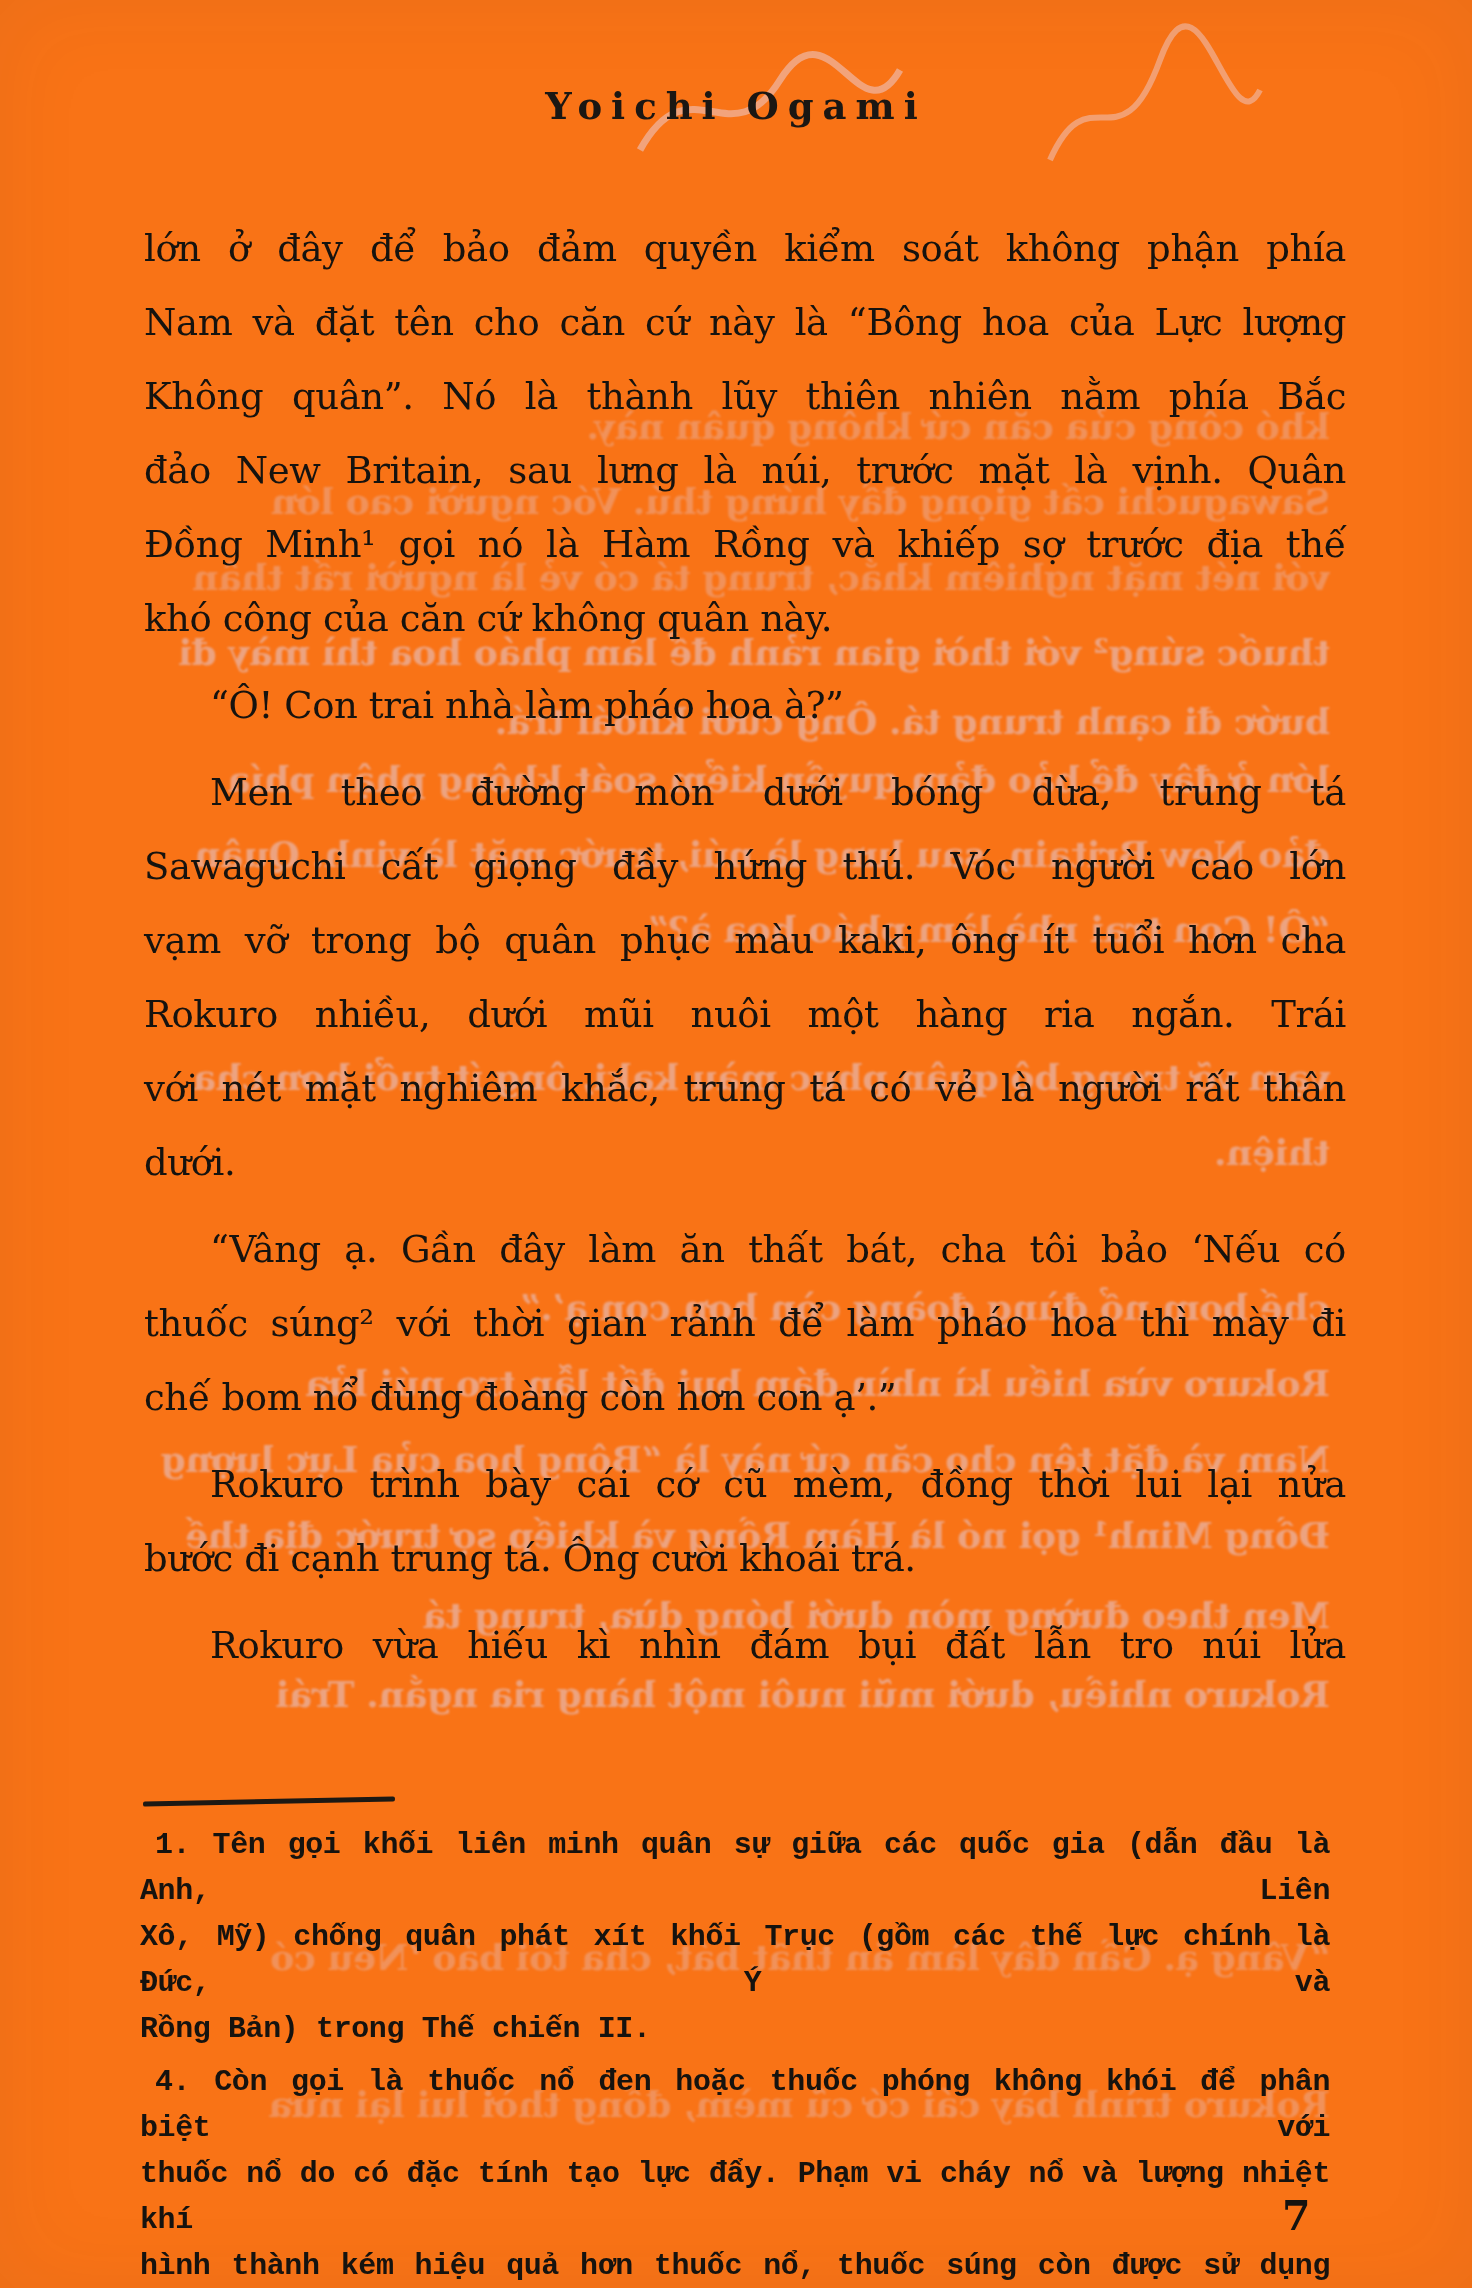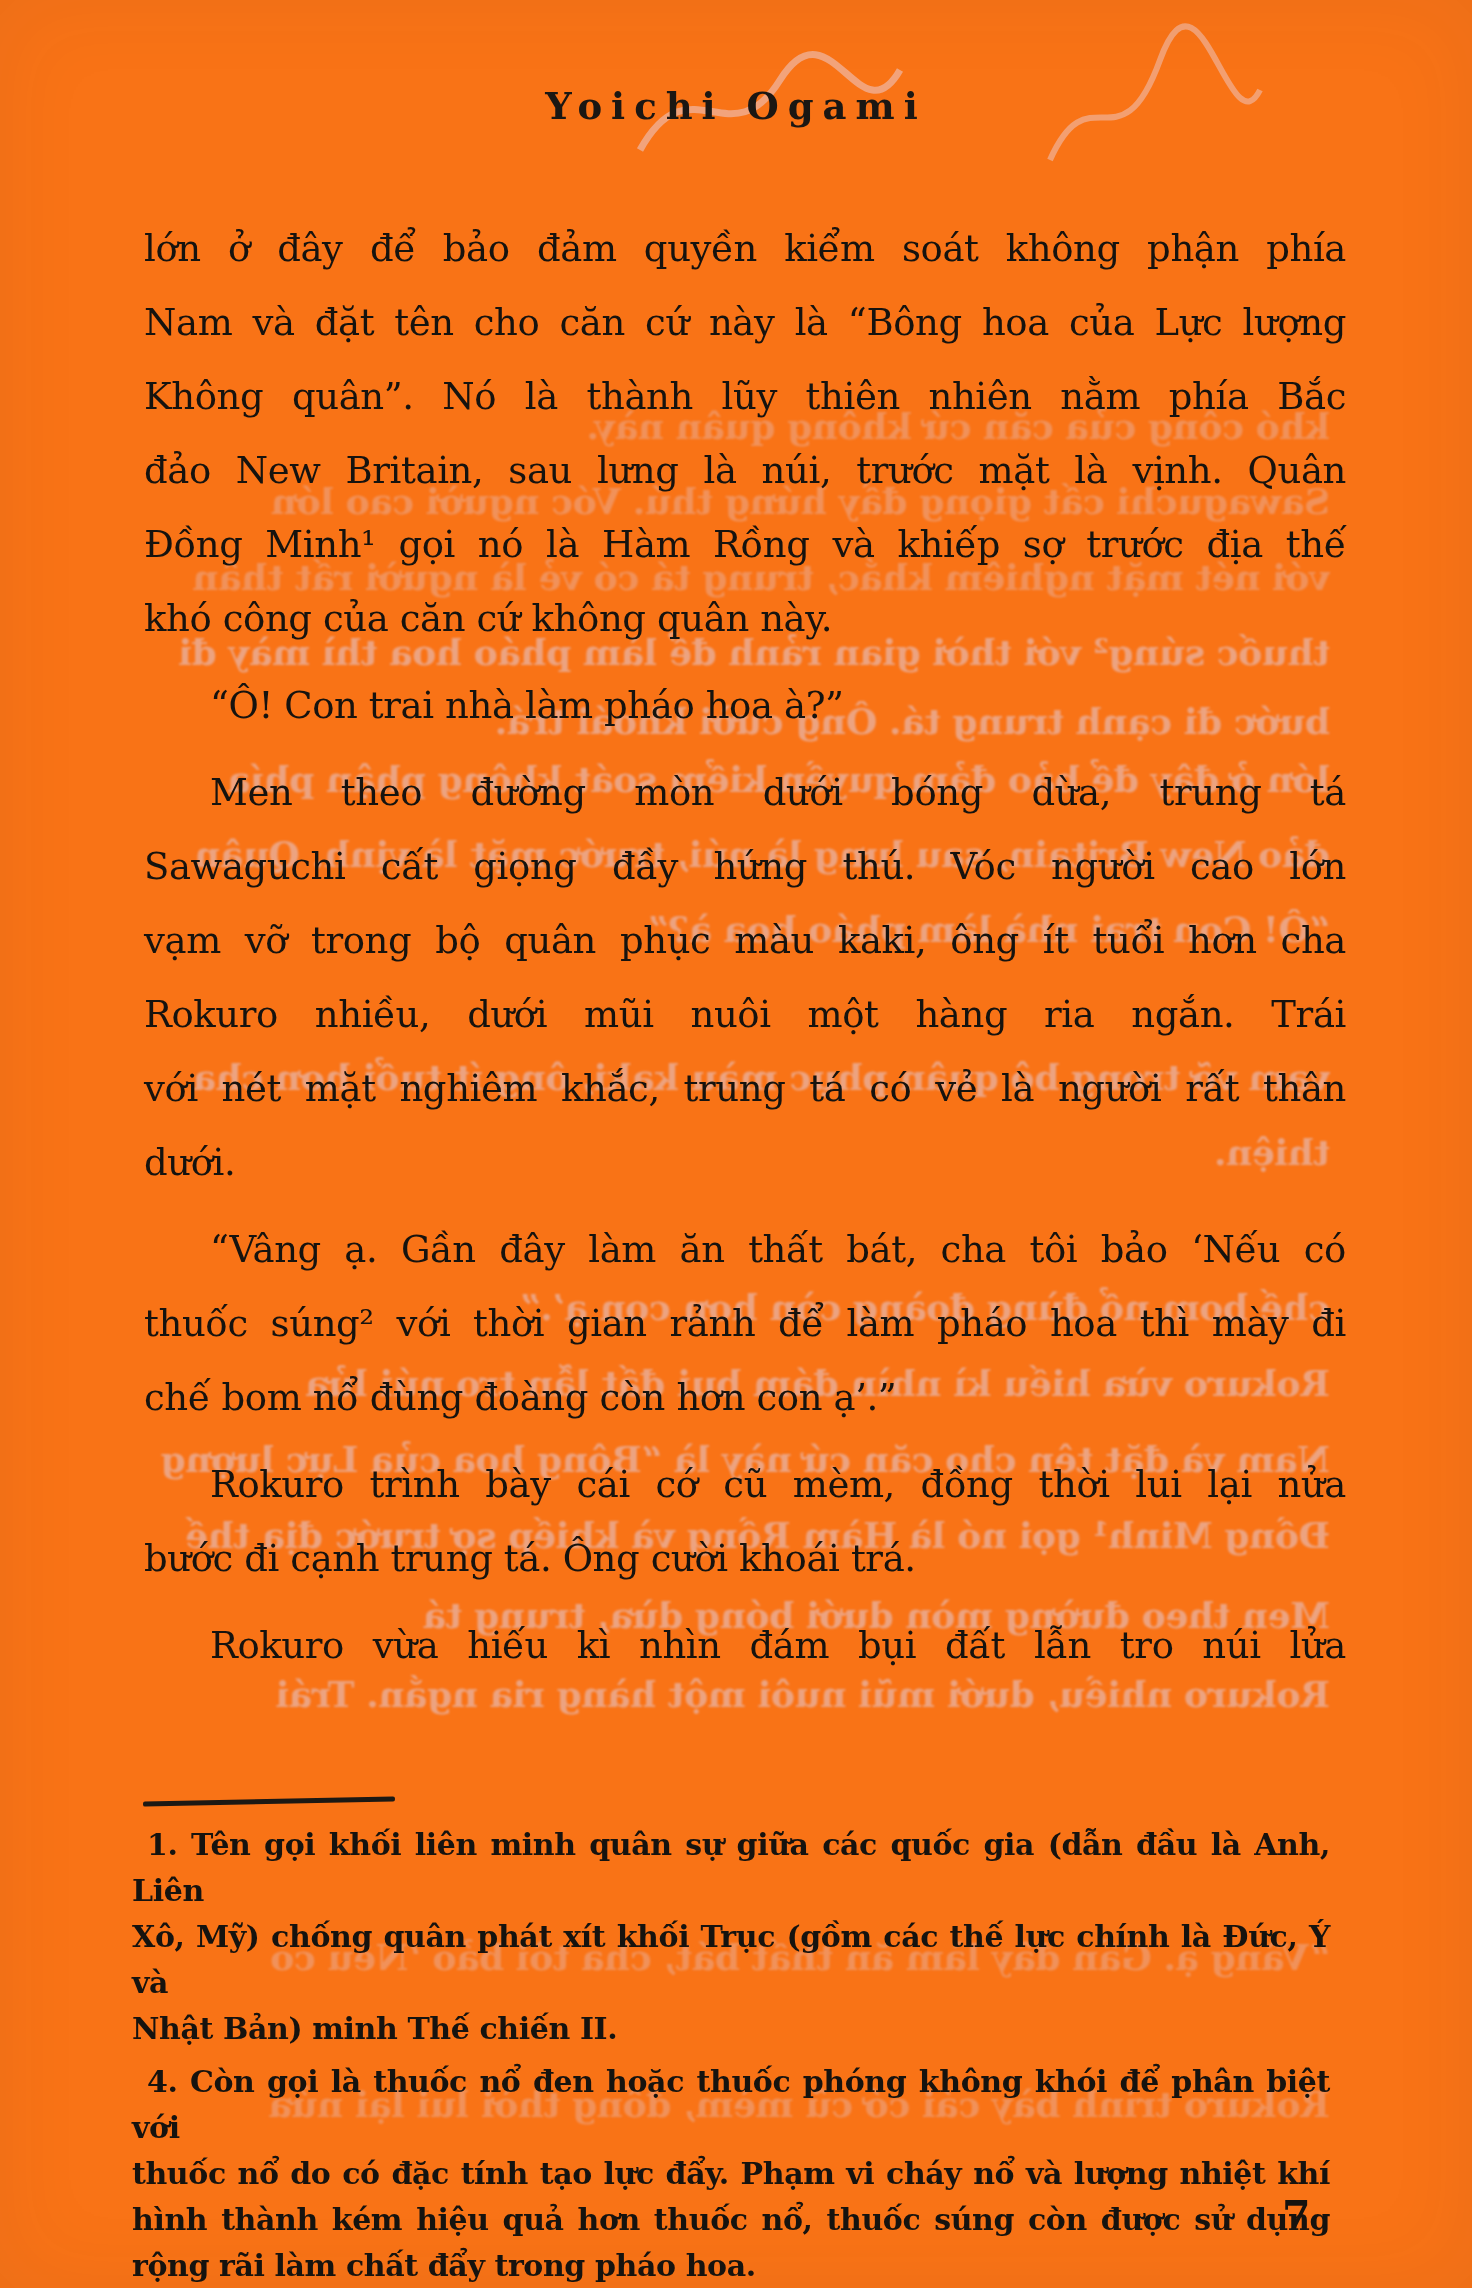--- a/index.html
+++ b/index.html
@@ -44,21 +44,21 @@
     transform: rotate(-1.2deg);
     border-radius: 2px;
   }
   .footnotes {
     position: absolute; left: 128px; top: 1822px; width: 1202px;
     color: #16130f;
     font-size: 30px; font-weight: 600;
     letter-spacing: -0.4px;
     line-height: 46px;
   }
-  .footnote { margin: 0 0 7px 4px; }
+  .footnote { margin: 0 0 7px 12px; font-family: Liberation Mono, monospace; }
   .footnote .line.indent { text-indent: 15px; }
   
   .page-number {
     position: absolute; left: 1282px; top: 2192px;
     font-size: 41px; font-weight: 600; color: #16130f;
   }
   
   .ghost-layer { position: absolute; inset: 0; pointer-events: none; }
   .ghost-line {
     position: absolute; left: 128px; width: 1202px;
@@ -138,21 +138,21 @@
         <div class="line indent">Rokuro vừa hiếu kì nhìn đám bụi đất lẫn tro núi lửa</div>
       </div>
     </main>
 
   <div class="fn-rule"></div>
 
   <section class="footnotes" id="footnotes">
       <div class="footnote">
         <div class="line indent">1. Tên gọi khối liên minh quân sự giữa các quốc gia (dẫn đầu là Anh, Liên</div>
         <div class="line">Xô, Mỹ) chống quân phát xít khối Trục (gồm các thế lực chính là Đức, Ý và</div>
-        <div class="line last">Nhật Bản) minh Thế chiến II.</div>
+        <div class="line last">Rồng Bản) trong Thế chiến II.</div>
       </div>
       <div class="footnote">
         <div class="line indent">4. Còn gọi là thuốc nổ đen hoặc thuốc phóng không khói để phân biệt với</div>
         <div class="line">thuốc nổ do có đặc tính tạo lực đẩy. Phạm vi cháy nổ và lượng nhiệt khí</div>
         <div class="line">hình thành kém hiệu quả hơn thuốc nổ, thuốc súng còn được sử dụng</div>
         <div class="line last">rộng rãi làm chất đẩy trong pháo hoa.</div>
       </div>
     </section>
 
   <div class="page-number">7</div>

